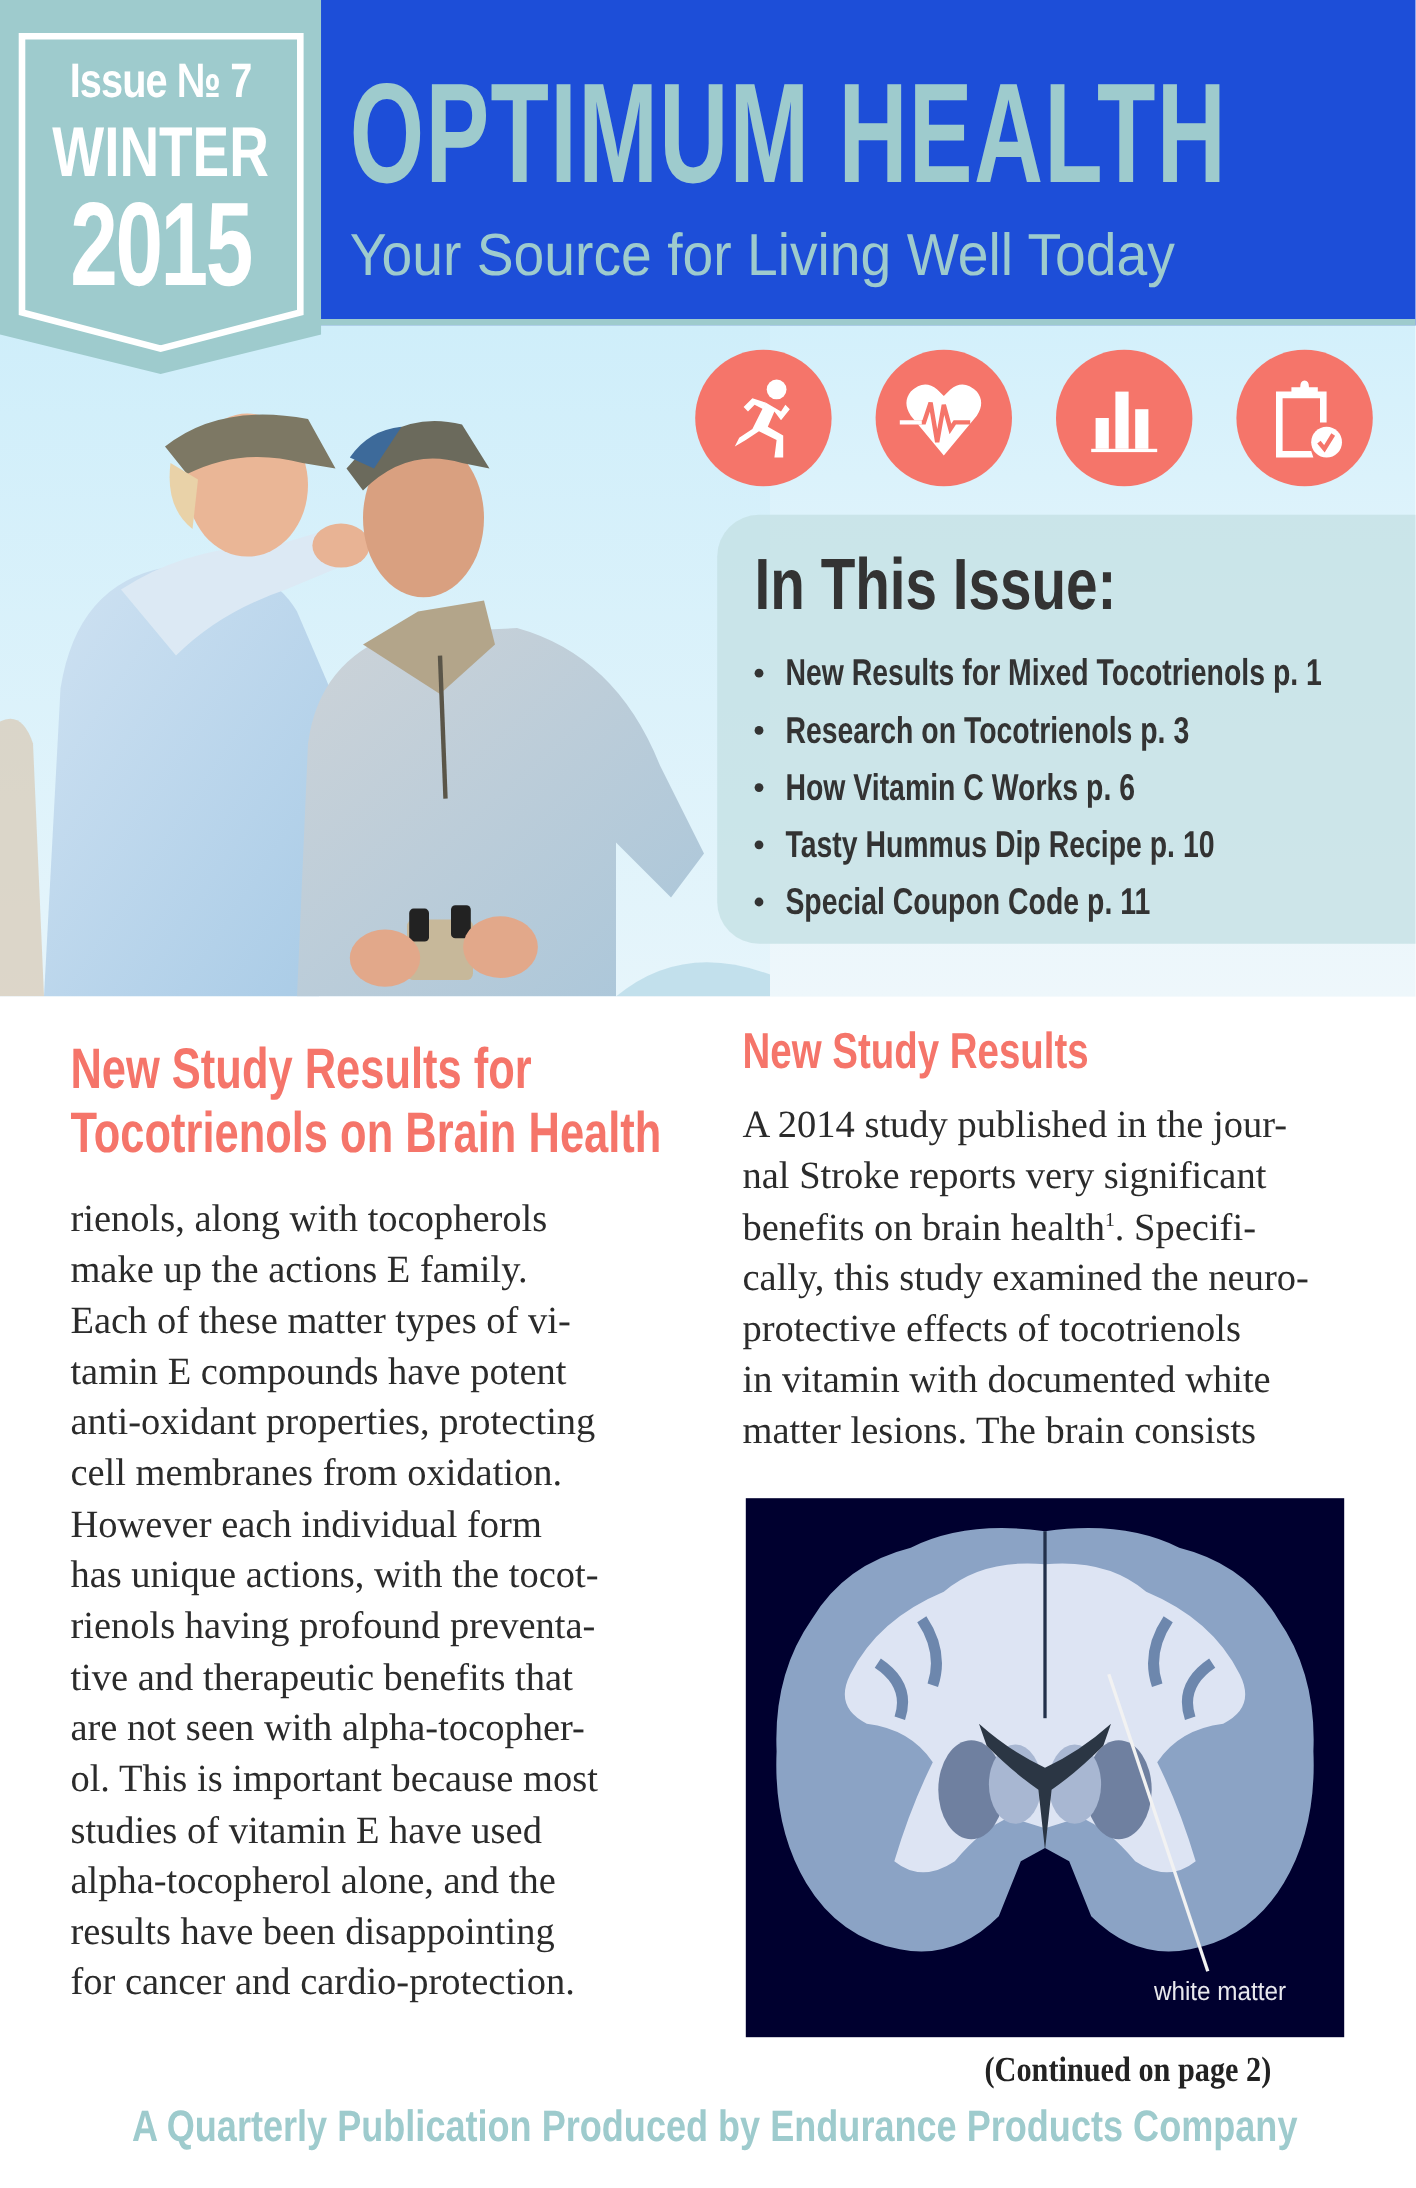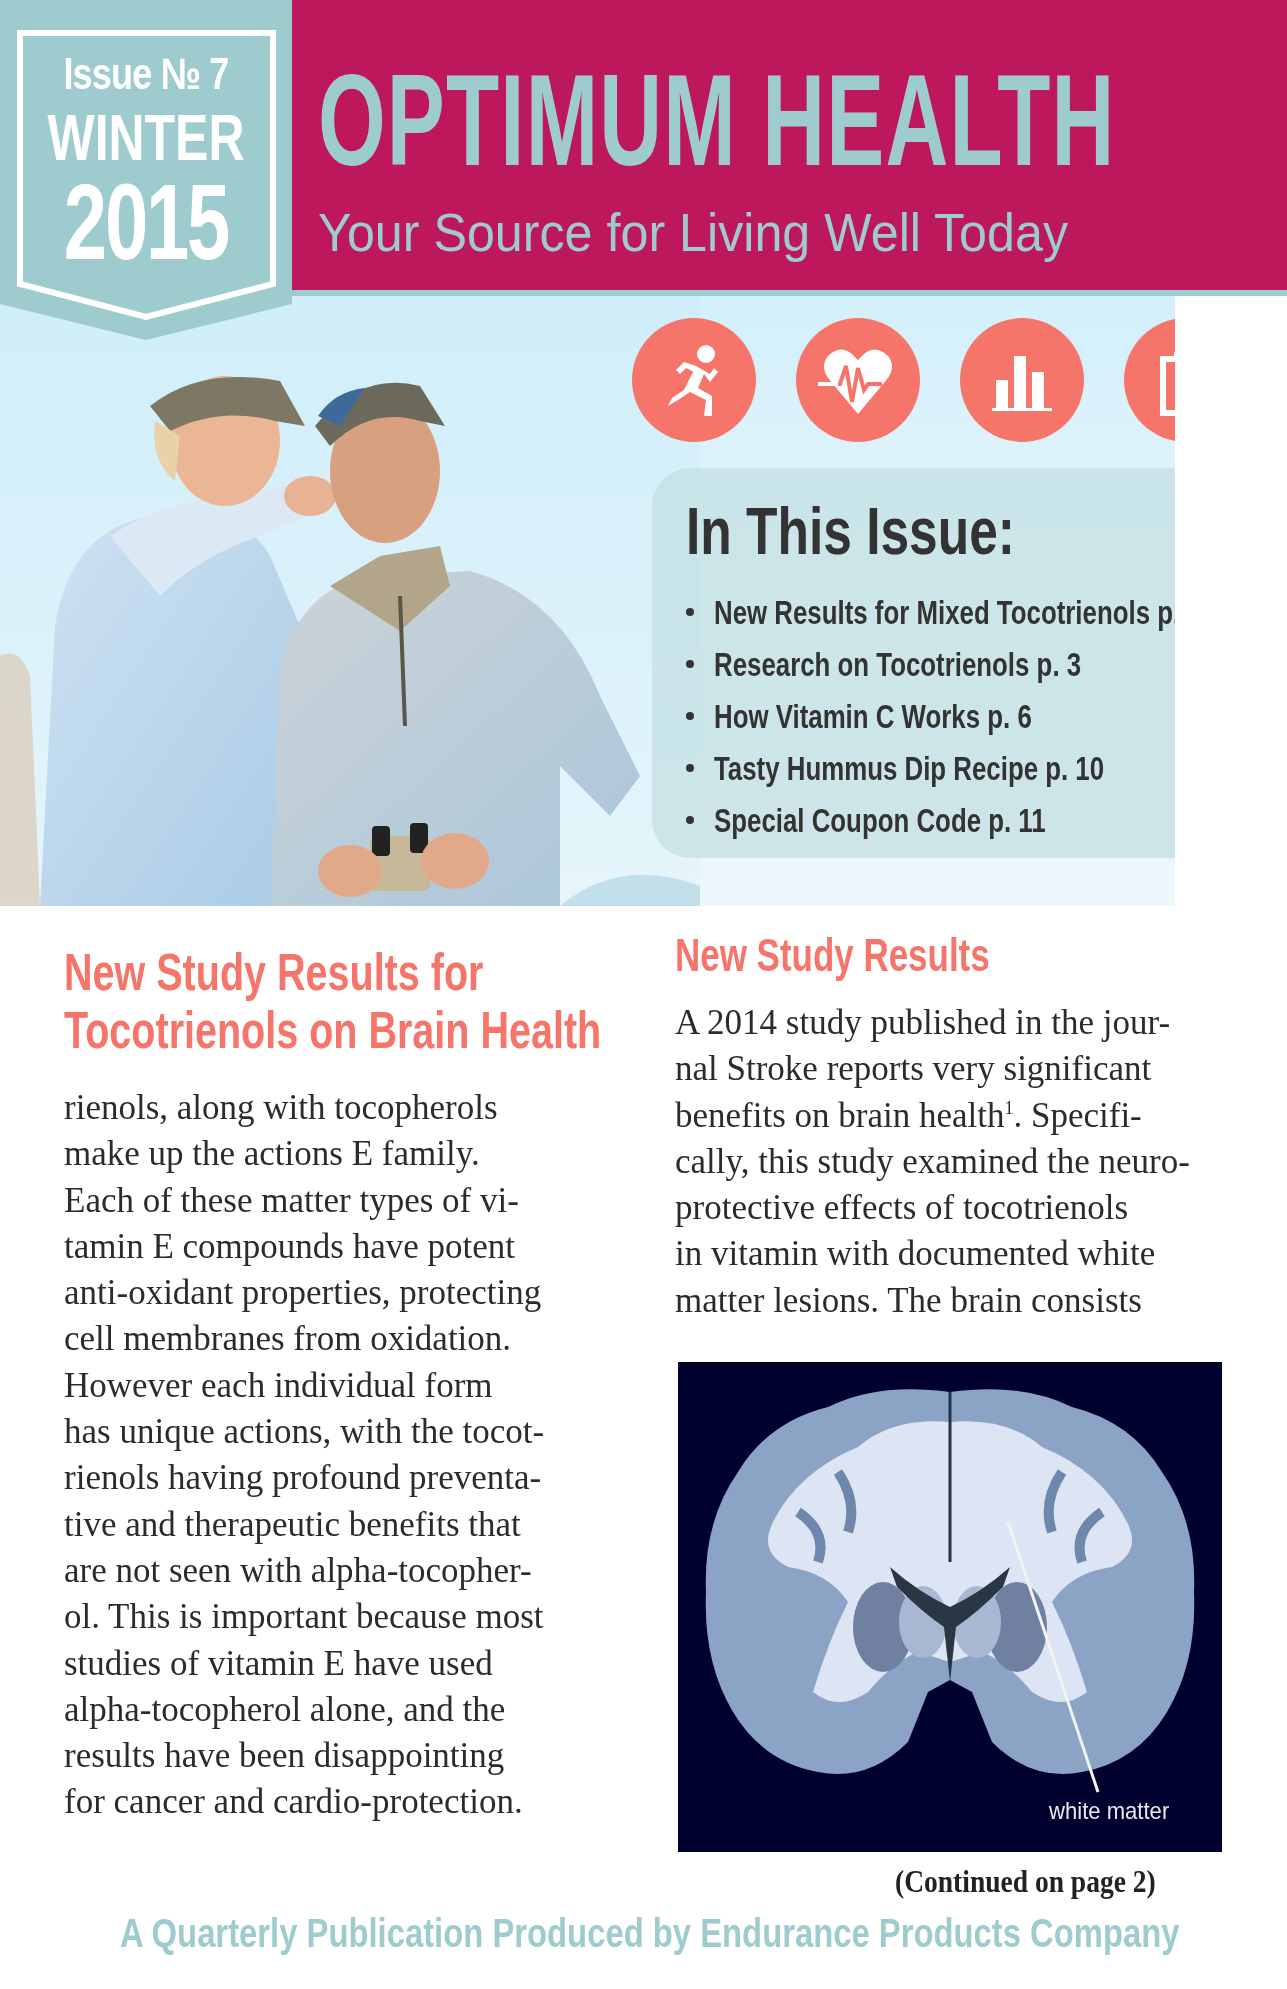--- a/index.html
+++ b/index.html
@@ -4,21 +4,21 @@
   <style>
     html, body { margin: 0; padding: 0; }
     body {
       width: 1287px; height: 1989px; position: relative; overflow: hidden;
       background: #ffffff;
       font-family: "Liberation Sans", sans-serif;
     }
     
     .header {
       position: absolute; left: 0; top: 0; width: 1287px; height: 296px;
-      background: #be185d;
+      background: #1d4ed8;
       border-bottom: 6px solid #9ecbcd;
       box-sizing: border-box;
     }
     .issue-banner {
       position: absolute; left: 0; top: 0; width: 316px; height: 340px;
       z-index: 5;
     }
     .issue-banner svg { position: absolute; left: 0; top: 0; }
     .issue-text {
       position: absolute; left: 0; top: 0; width: 292px; text-align: center;
@@ -43,21 +43,21 @@
       transform-origin: left top; transform: scaleX(0.58) scaleY(0.86);
     }
     .masthead-subtitle {
       position: absolute; left: 318px; top: 205px; width: 920px;
       color: #9ecbcd; font-size: 54px; line-height: 1; white-space: nowrap;
       transform-origin: left top; transform: scaleX(0.93);
     }
 
     
     .hero {
-      position: absolute; left: 0; top: 296px; width: 1175px; height: 610px;
+      position: absolute; left: 0; top: 296px; width: 1287px; height: 610px;
       background: linear-gradient(180deg, #d3f0fb 0%, #e3f4fb 45%, #eef7fb 100%);
       overflow: hidden;
     }
     .hero-photo {
       position: absolute; left: 0; top: 0; width: 700px; height: 610px;
     }
     .icon-row {
       position: absolute; left: 632px; top: 22px; width: 620px; height: 125px;
     }
     .icon-circle {

